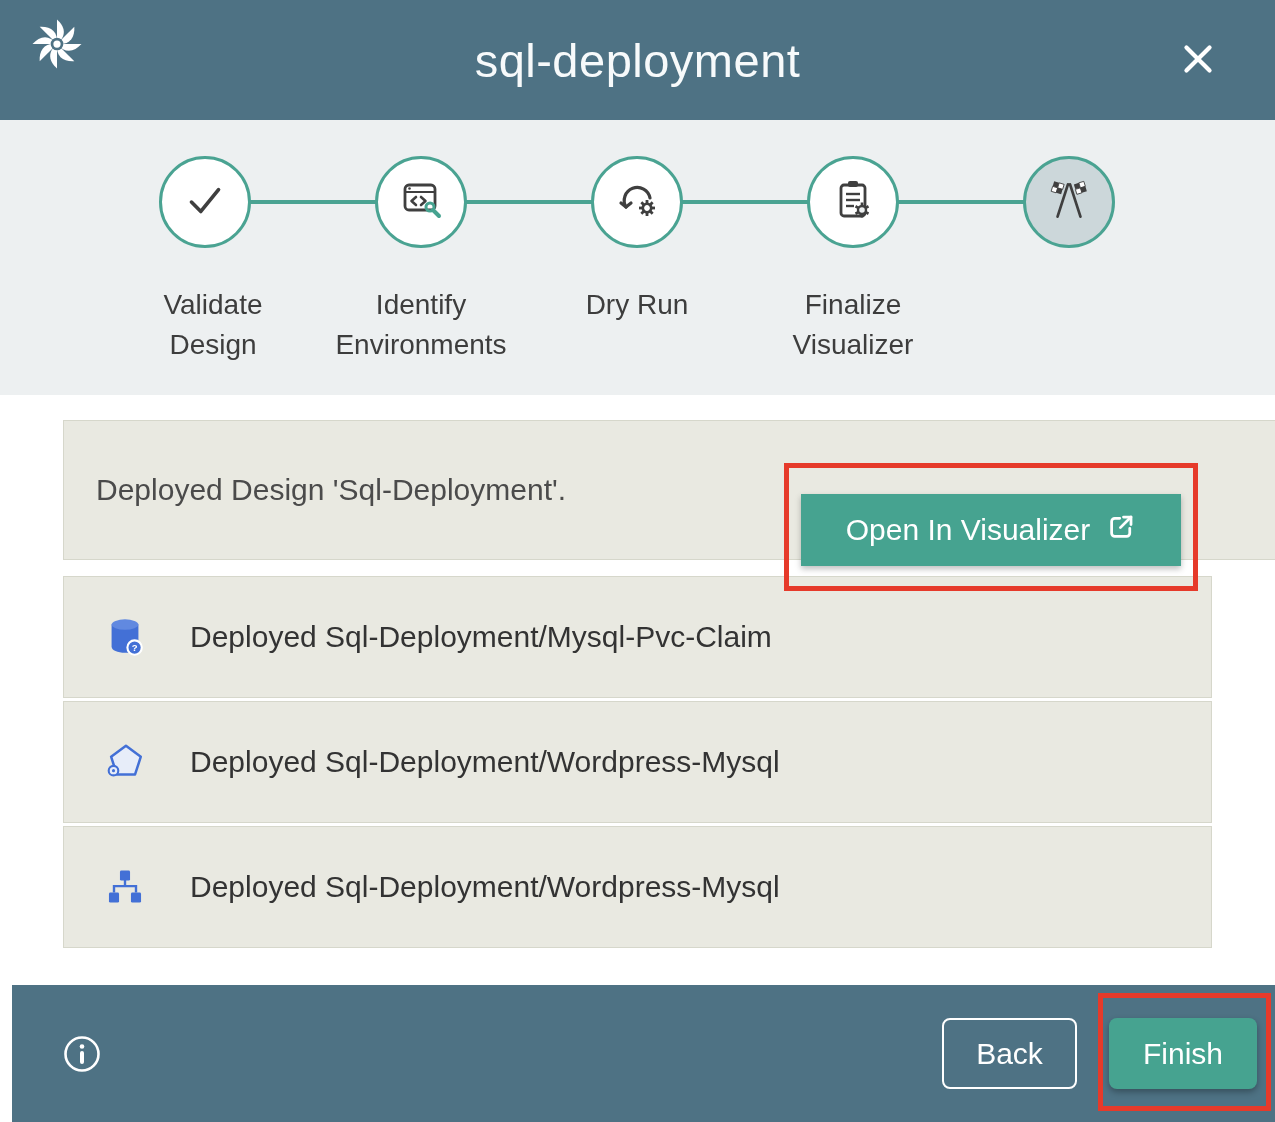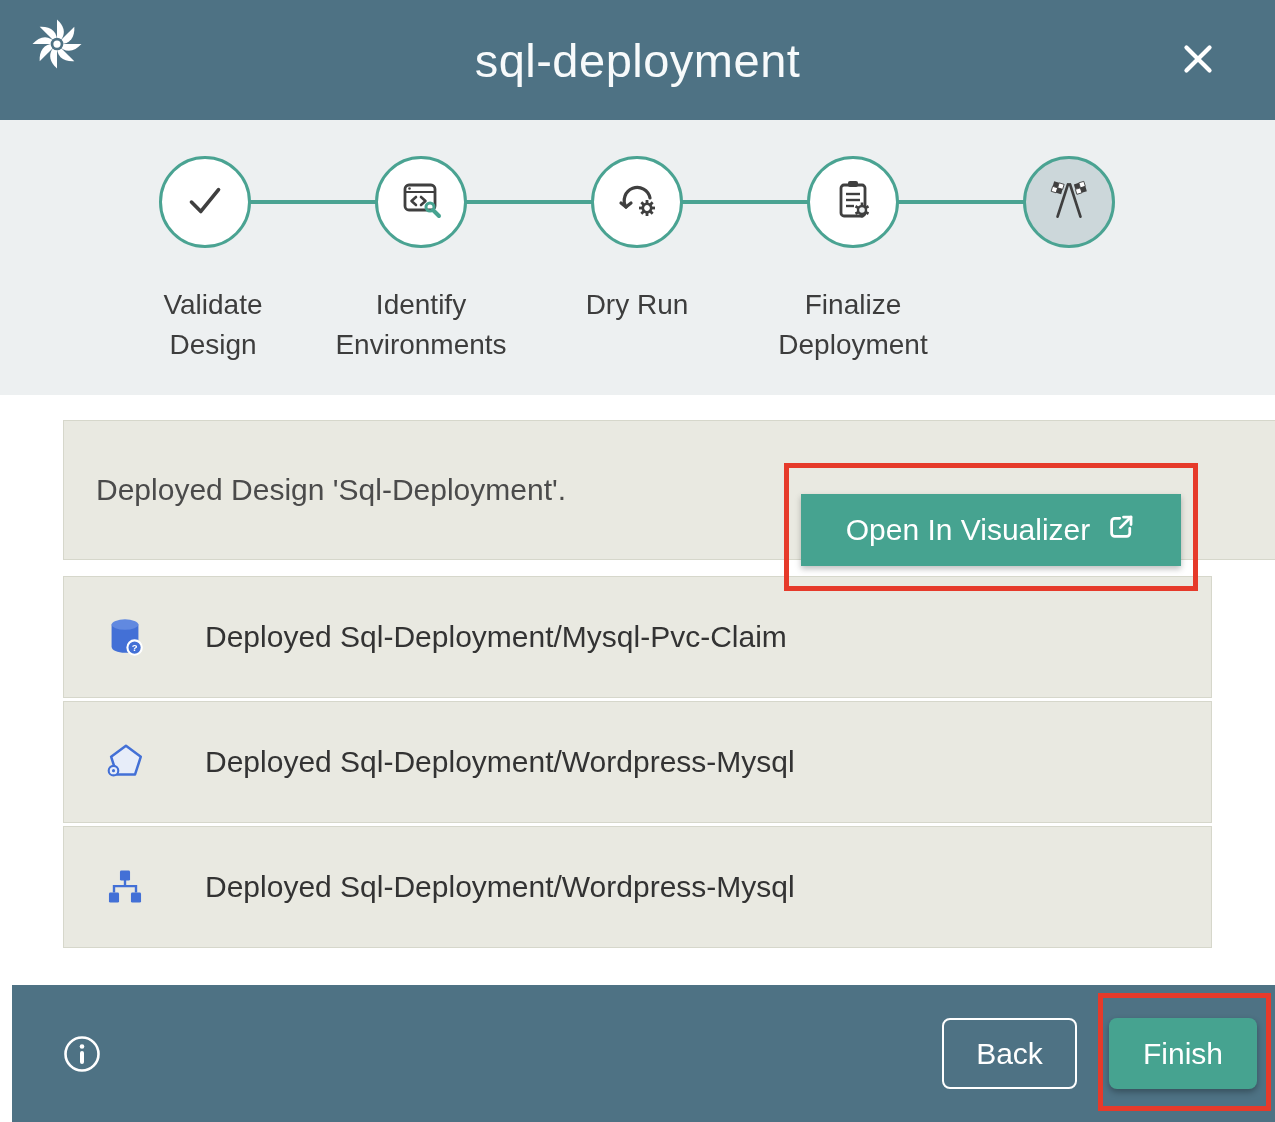--- a/index.html
+++ b/index.html
@@ -21,21 +21,21 @@
   .step-label { position:absolute; top:165px; width:190px; text-align:center; font-size:28px; line-height:40px; color:#3d3d3d; }
 
   
   .main { position:absolute; top:395px; left:0; width:1275px; height:590px; background:#ffffff; }
   .msg-row { position:absolute; left:63px; top:25px; width:1275px; height:140px; background:#e9e9e1; border:1px solid #d6d7cb; }
   .msg-text { position:absolute; left:32px; top:0; height:138px; display:flex; align-items:center; font-size:30px; color:#4b4b4b; }
   .viz-annotation { position:absolute; left:720px; top:42px; width:414px; height:128px; border:5px solid #e63a2a; z-index:5; }
   .viz-btn { position:absolute; left:737px; top:73px; width:380px; height:72px; background:#46a390; border:none; border-radius:0; color:#ffffff; font-size:30px; font-family:"Liberation Sans",sans-serif; display:flex; align-items:center; justify-content:center; gap:16px; cursor:pointer; box-shadow:0 3px 6px rgba(0,0,0,0.25); z-index:6; }
   .item-row { position:absolute; left:63px; width:1149px; height:122px; background:#e9e9e1; border:1px solid #d6d7cb; display:flex; align-items:center; }
   .item-row .row-icon { width:48px; height:48px; margin-left:37px; flex:0 0 48px; display:flex; align-items:center; justify-content:center; }
-  .item-row .row-text { margin-left:56px; font-size:30px; color:#333333; }
+  .item-row .row-text { margin-left:41px; font-size:30px; color:#333333; }
 
   
   .footer { position:absolute; top:985px; left:12px; width:1275px; height:137px; background:#4e7284;padding-left:27px; }
   .info-btn { position:absolute; left:50px; top:49px; width:40px; height:40px; cursor:pointer; }
   .back-btn { position:absolute; left:930px; top:33px; width:135px; height:71px; background:transparent; border:2px solid #ffffff; border-radius:8px; color:#ffffff; font-size:30px; font-family:"Liberation Sans",sans-serif; cursor:pointer; }
   .finish-annotation { position:absolute; left:1086px; top:8px; width:173px; height:118px; border:5px solid #e63a2a; z-index:5; }
   .finish-btn { position:absolute; left:1097px; top:33px; width:148px; height:71px; background:#46a390; border:none; border-radius:8px; color:#ffffff; font-size:30px; font-family:"Liberation Sans",sans-serif; cursor:pointer; box-shadow:0 3px 6px rgba(0,0,0,0.3); z-index:6; }
 </style>
 </head>
 <body>
@@ -153,21 +153,21 @@
             <rect x="30" y="15" width="5" height="5" fill="#ffffff" stroke="#3f3f3f" stroke-width="0.8"></rect>
             <rect x="35" y="15" width="5" height="5" fill="#3f3f3f"></rect>
           </g>
         </svg>
       </span>
     </div>
 
     <div class="step-label" style="left:118px">Validate Design</div>
     <div class="step-label" style="left:326px">Identify Environments</div>
     <div class="step-label" style="left:542px">Dry Run</div>
-    <div class="step-label" style="left:758px">Finalize Deployment</div>
+    <div class="step-label" style="left:758px">Finalize Visualizer</div>
   </div>
 
   <div class="main">
 
     <div class="msg-row">
       <div class="msg-text">Deployed Design 'Sql-Deployment'.</div>
       <div class="viz-annotation"></div>
       <button class="viz-btn">
         <span>Open In Visualizer</span>
         <span>

